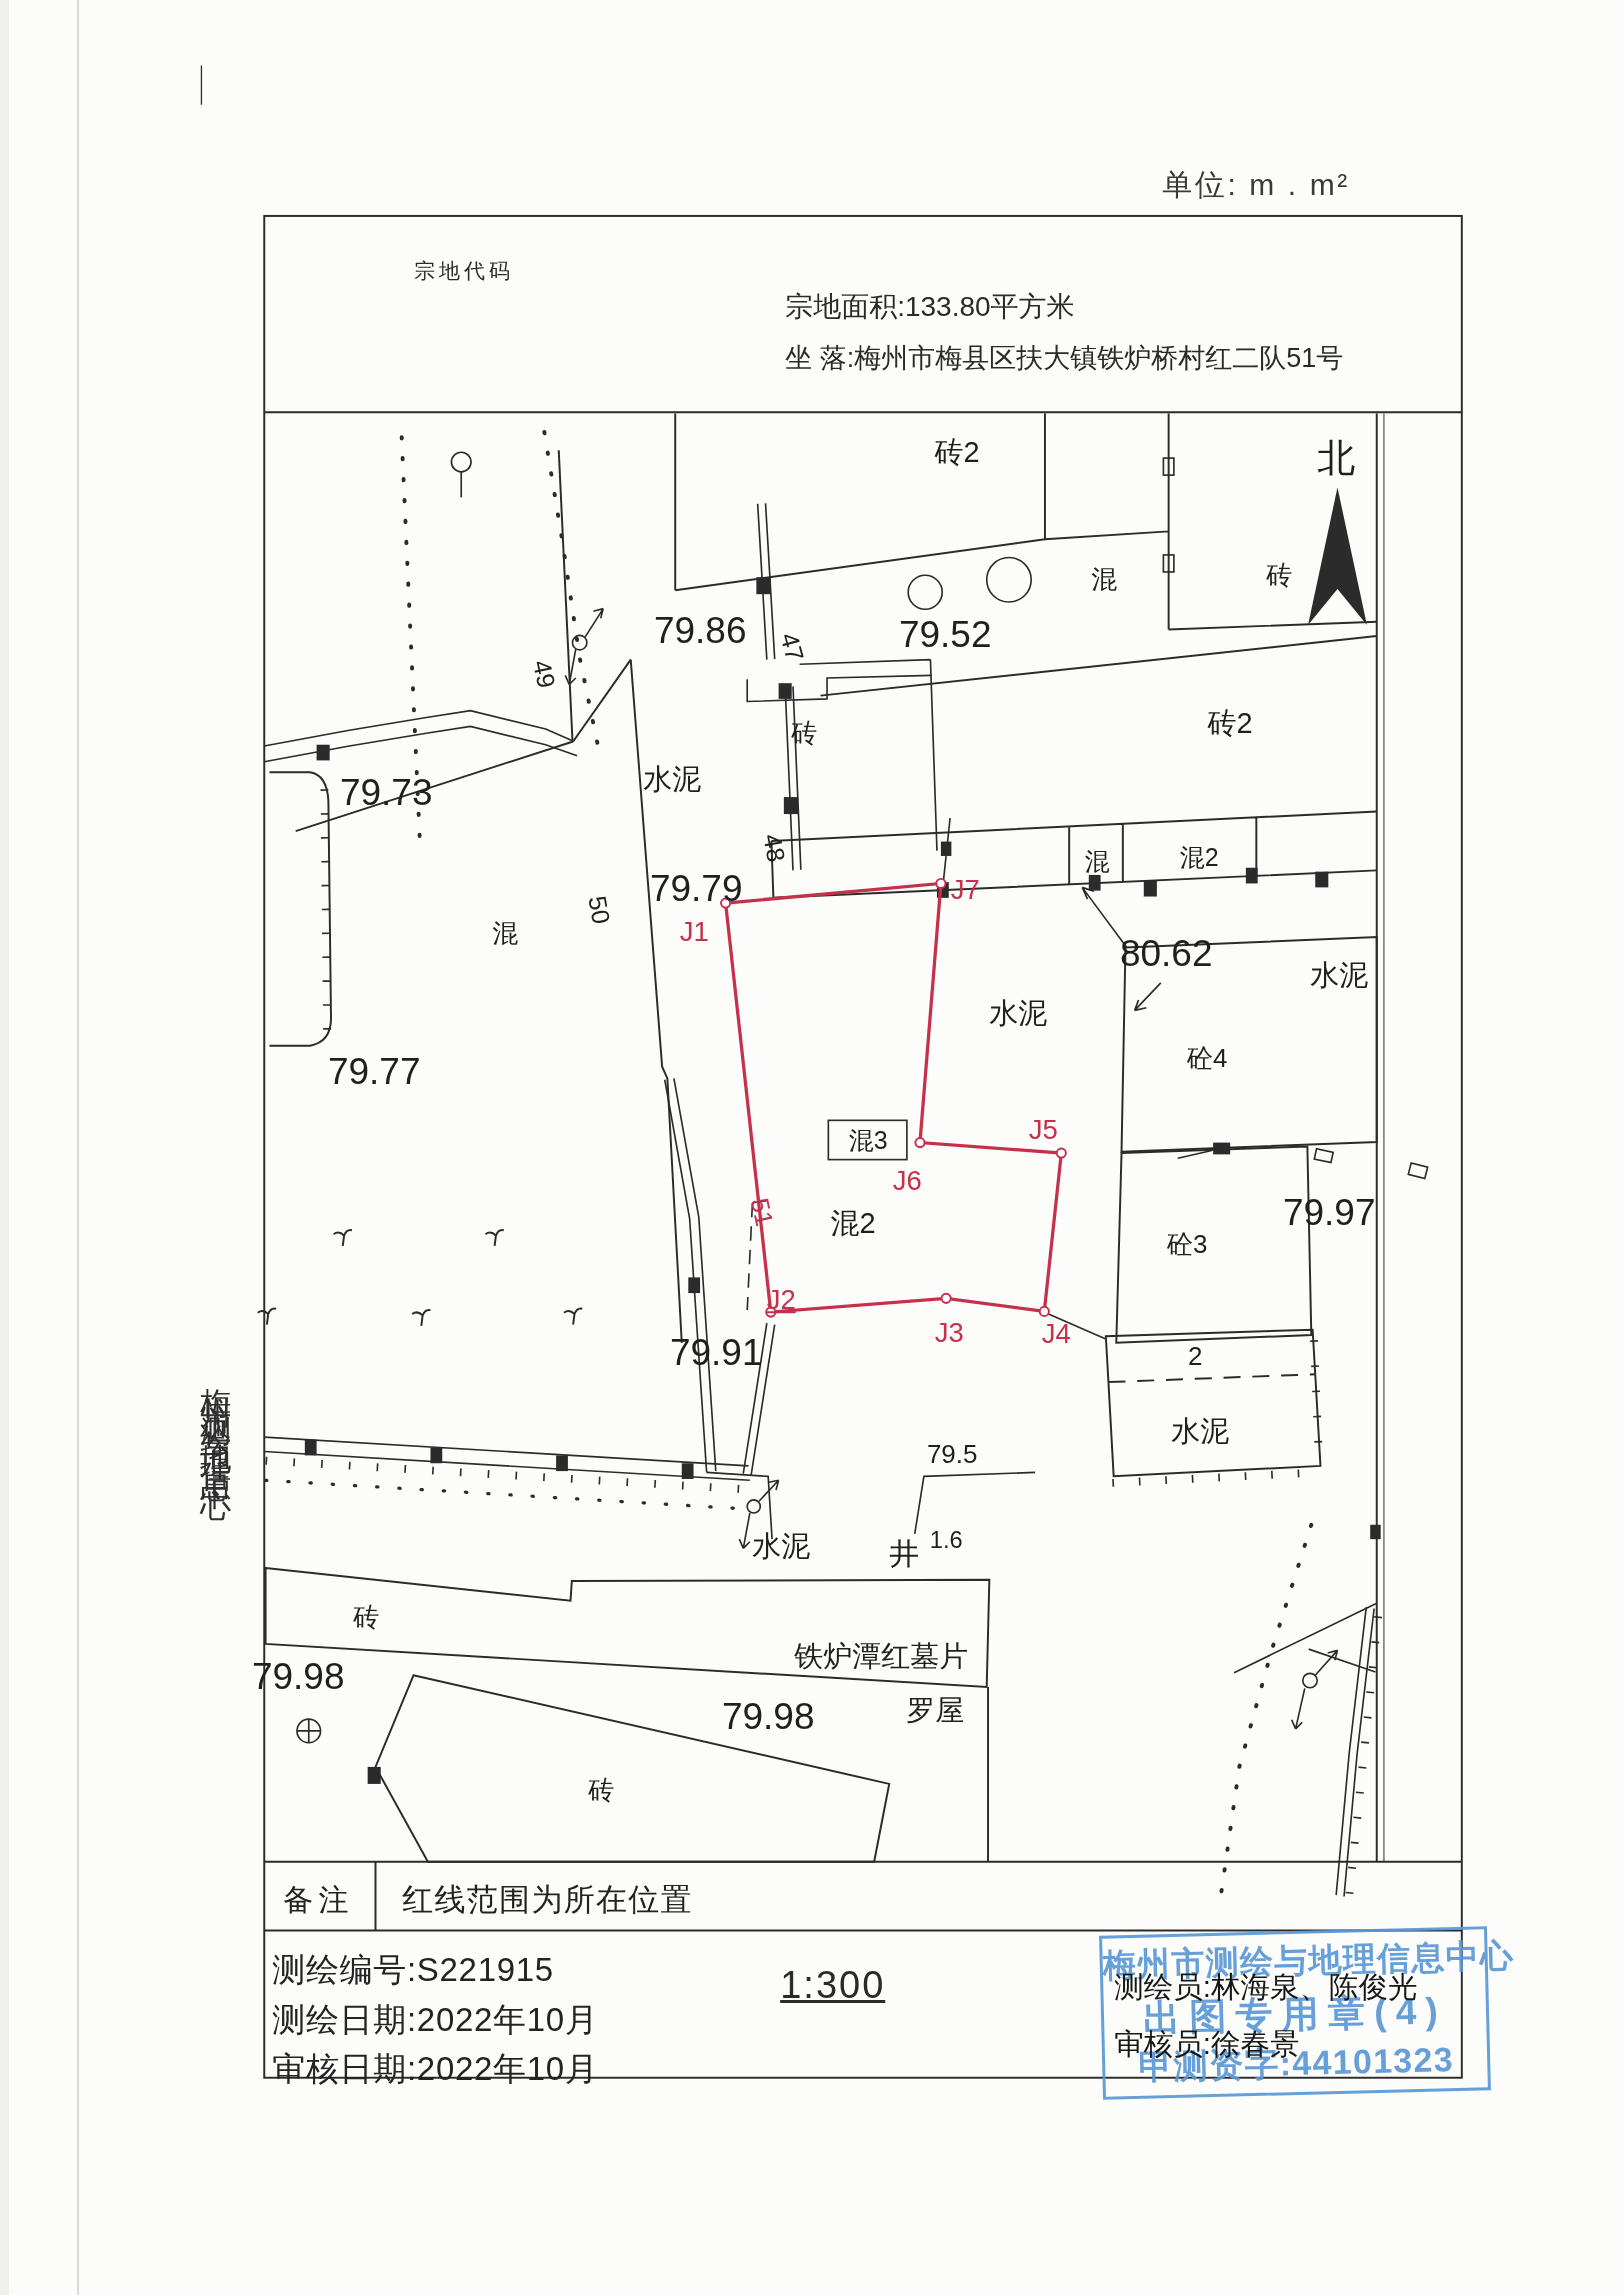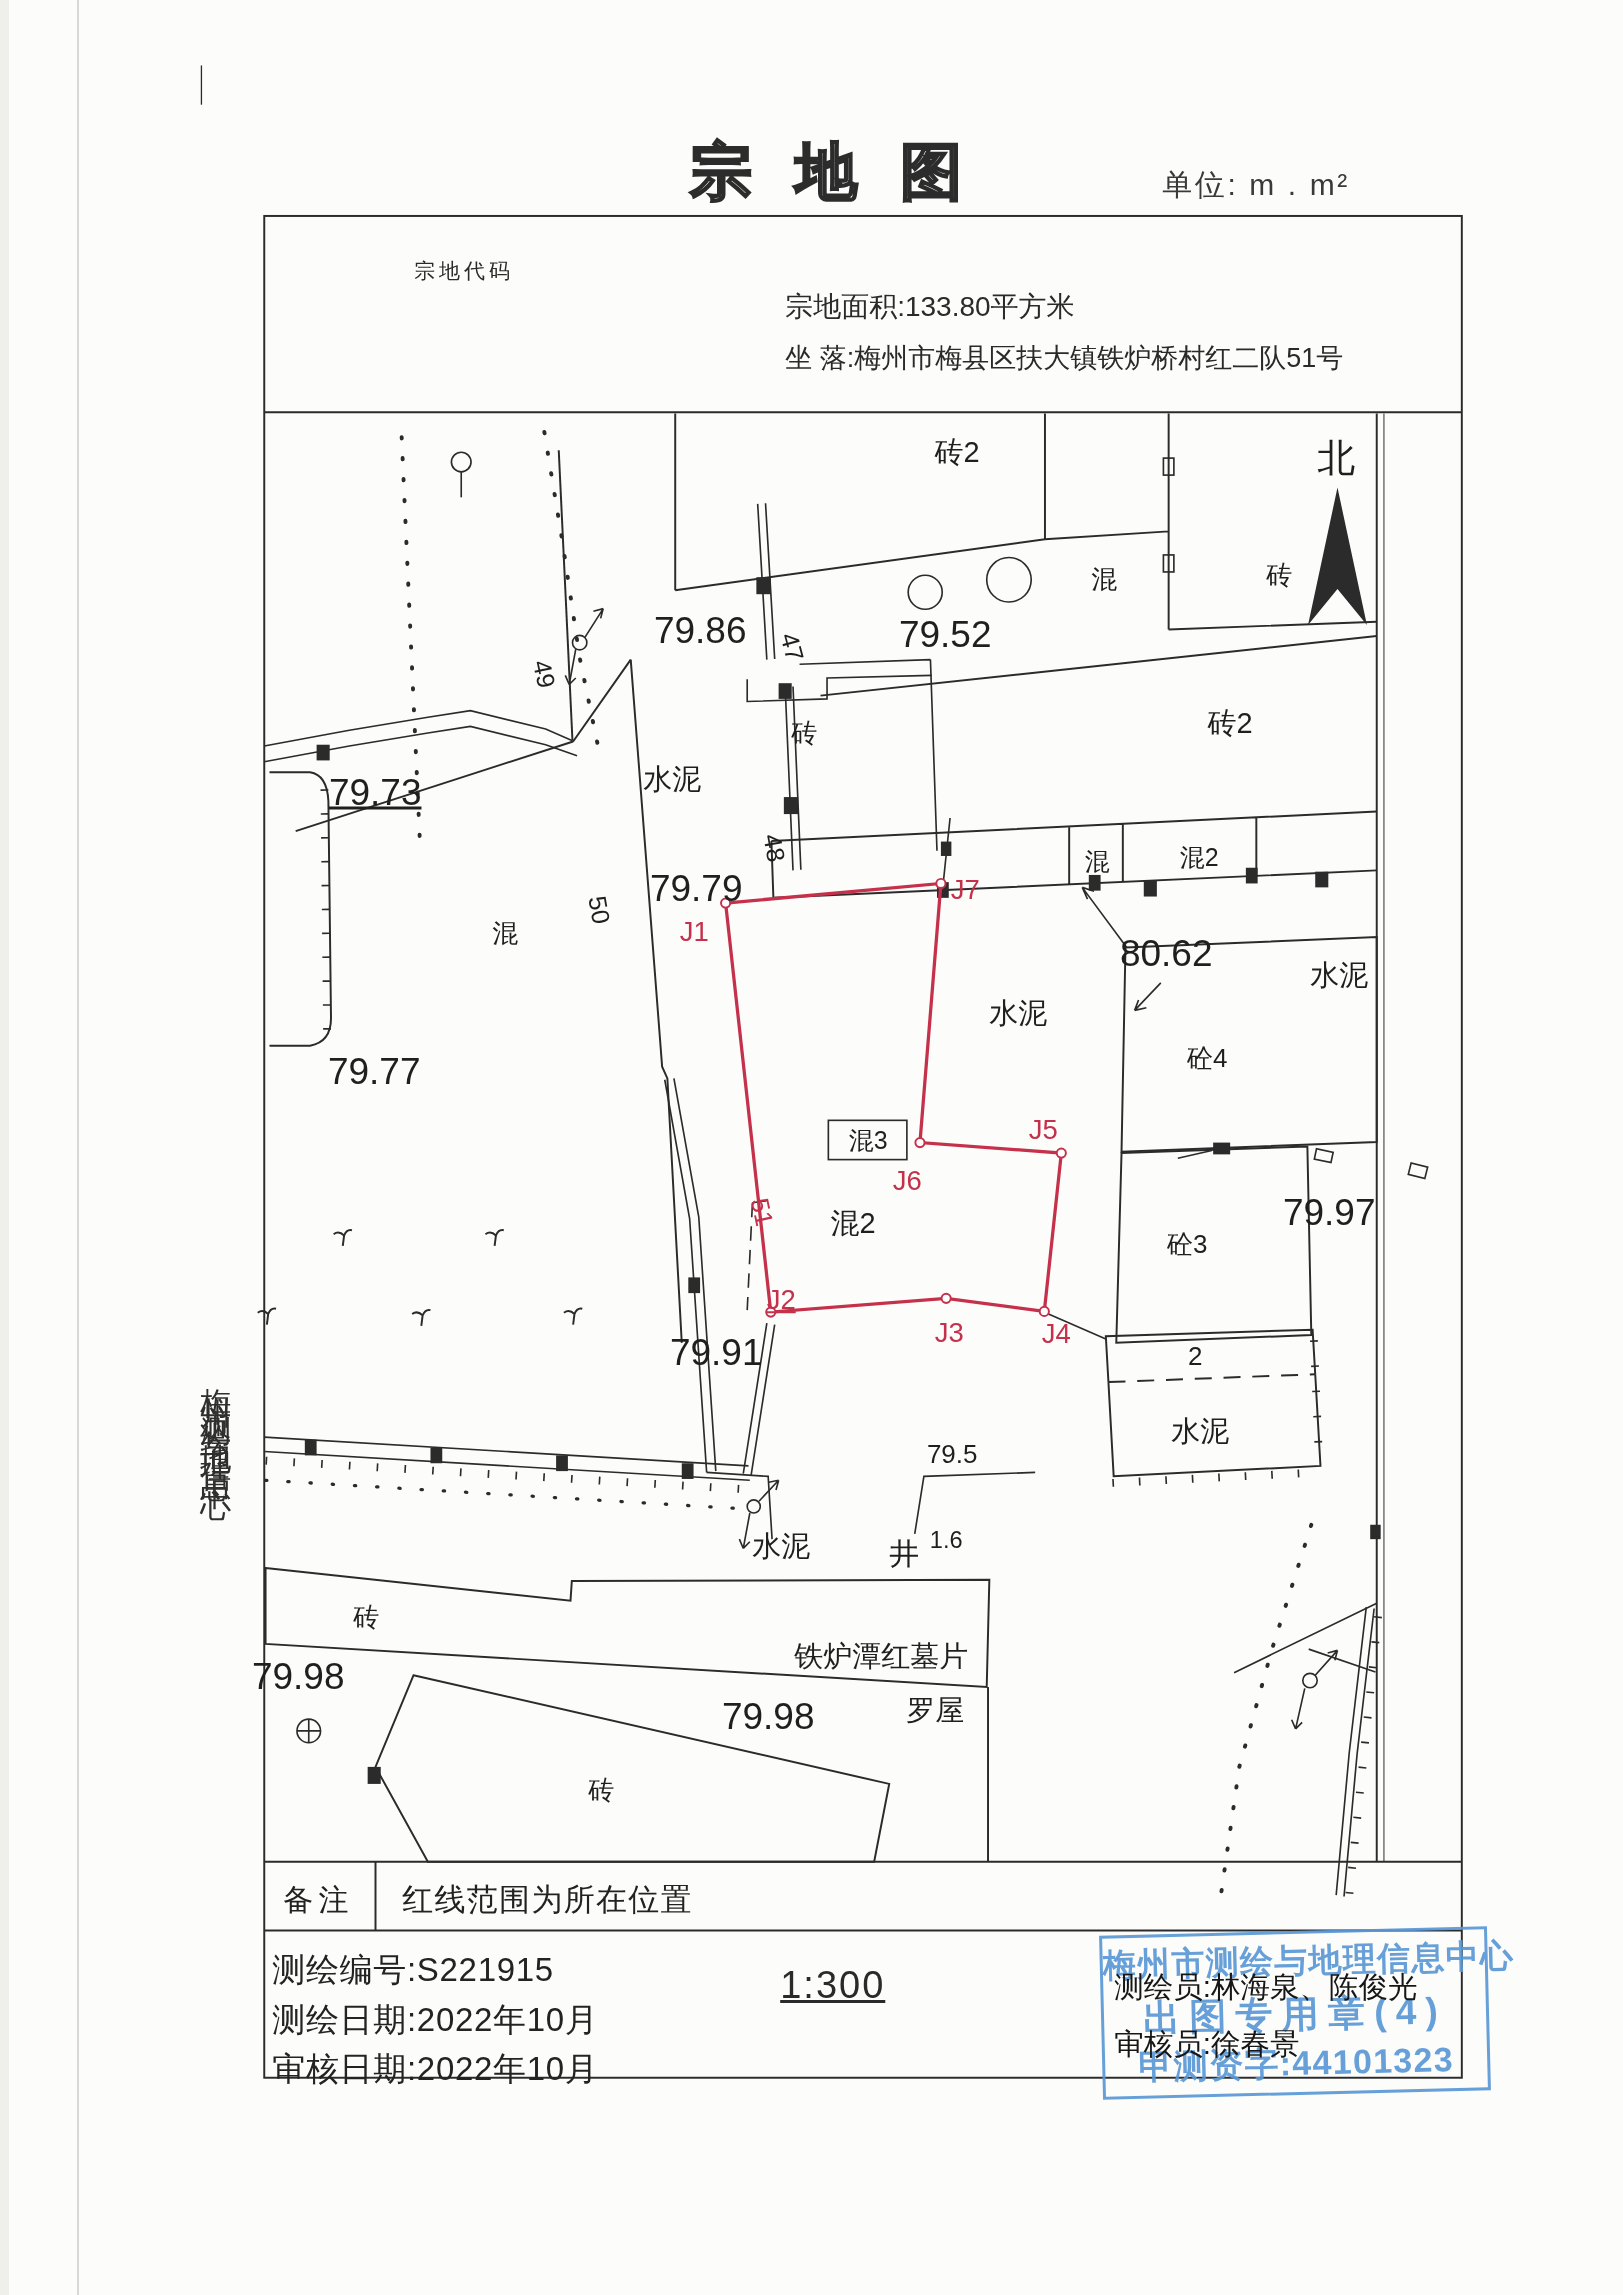--- a/index.html
+++ b/index.html
@@ -172,42 +172,41 @@
         <circle cx="1095" cy="1380" r="7" fill="#fff" stroke="#c5304b" stroke-width="3"></circle>
         <circle cx="1424" cy="1350" r="7" fill="#fff" stroke="#c5304b" stroke-width="3"></circle>
         <circle cx="1392" cy="1746" r="7" fill="#fff" stroke="#c5304b" stroke-width="3"></circle>
         <circle cx="1608" cy="1762" r="7" fill="#fff" stroke="#c5304b" stroke-width="3"></circle>
         <circle cx="1582" cy="2004" r="7" fill="#fff" stroke="#c5304b" stroke-width="3"></circle>
         <circle cx="1432" cy="1984" r="7" fill="#fff" stroke="#c5304b" stroke-width="3"></circle>
         <circle cx="1164" cy="2005" r="7" fill="#fff" stroke="#c5304b" stroke-width="3"></circle>
       </g>
   </svg>
 
-  <div class="title">宗地图</div>
   <div class="unit">单位: m . m²</div>
   <div class="hdr-code">宗地代码</div>
   <div class="hdr-area">宗地面积:133.80平方米</div>
   <div class="hdr-loc">坐 落:梅州市梅县区扶大镇铁炉桥村红二队51号</div>
   <div class="vmargin">梅州市测绘与地理信息中心</div>
 
   <div id="map-labels">
       <div class="lbl" style="left: 948px; top: 452px; font-size: 29px;">砖2</div>
       <div class="lbl" style="left: 1095px; top: 579px; font-size: 26px;">混</div>
       <div class="lbl" style="left: 1270px; top: 575px; font-size: 26px;">砖</div>
       <div class="lbl" style="left: 1327px; top: 458px; font-size: 38px;">北</div>
       <div class="lbl" style="left: 691px; top: 630px; font-size: 37px;">79.86</div>
       <div class="lbl" style="left: 783px; top: 647px; font-size: 25px; transform: translate(-50%, -50%) rotate(75deg);">47</div>
       <div class="lbl" style="left: 936px; top: 634px; font-size: 37px;">79.52</div>
       <div class="lbl" style="left: 795px; top: 733px; font-size: 26px;">砖</div>
       <div class="lbl" style="left: 1221px; top: 723px; font-size: 29px;">砖2</div>
       <div class="lbl" style="left: 765px; top: 848px; font-size: 25px; transform: translate(-50%, -50%) rotate(80deg);">48</div>
       <div class="lbl" style="left: 1088px; top: 861px; font-size: 25px;">混</div>
       <div class="lbl" style="left: 1190px; top: 857px; font-size: 25px;">混2</div>
       <div class="lbl" style="left: 663px; top: 779px; font-size: 29px;">水泥</div>
-      <div class="lbl" style="left: 366px; top: 792px; font-size: 37px; text-decoration: underline;">79.73</div>
+      <div class="lbl" style="left: 377px; top: 792px; font-size: 37px;">79.73</div>
       <div class="lbl" style="left: 535px; top: 674px; font-size: 25px; transform: translate(-50%, -50%) rotate(78deg);">49</div>
       <div class="lbl" style="left: 590px; top: 910px; font-size: 25px; transform: translate(-50%, -50%) rotate(80deg);">50</div>
       <div class="lbl" style="left: 687px; top: 888px; font-size: 37px;">79.79</div>
       <div class="lbl" style="left: 496px; top: 933px; font-size: 26px;">混</div>
       <div class="lbl" style="left: 365px; top: 1071px; font-size: 37px;">79.77</div>
       <div class="lbl" style="left: 1157px; top: 953px; font-size: 37px;">80.62</div>
       <div class="lbl" style="left: 1330px; top: 975px; font-size: 29px;">水泥</div>
       <div class="lbl" style="left: 1009px; top: 1013px; font-size: 29px;">水泥</div>
       <div class="lbl" style="left: 1198px; top: 1058px; font-size: 26px;">砼4</div>
       <div class="lbl" style="left: 859px; top: 1140px; font-size: 25px;">混3</div>

